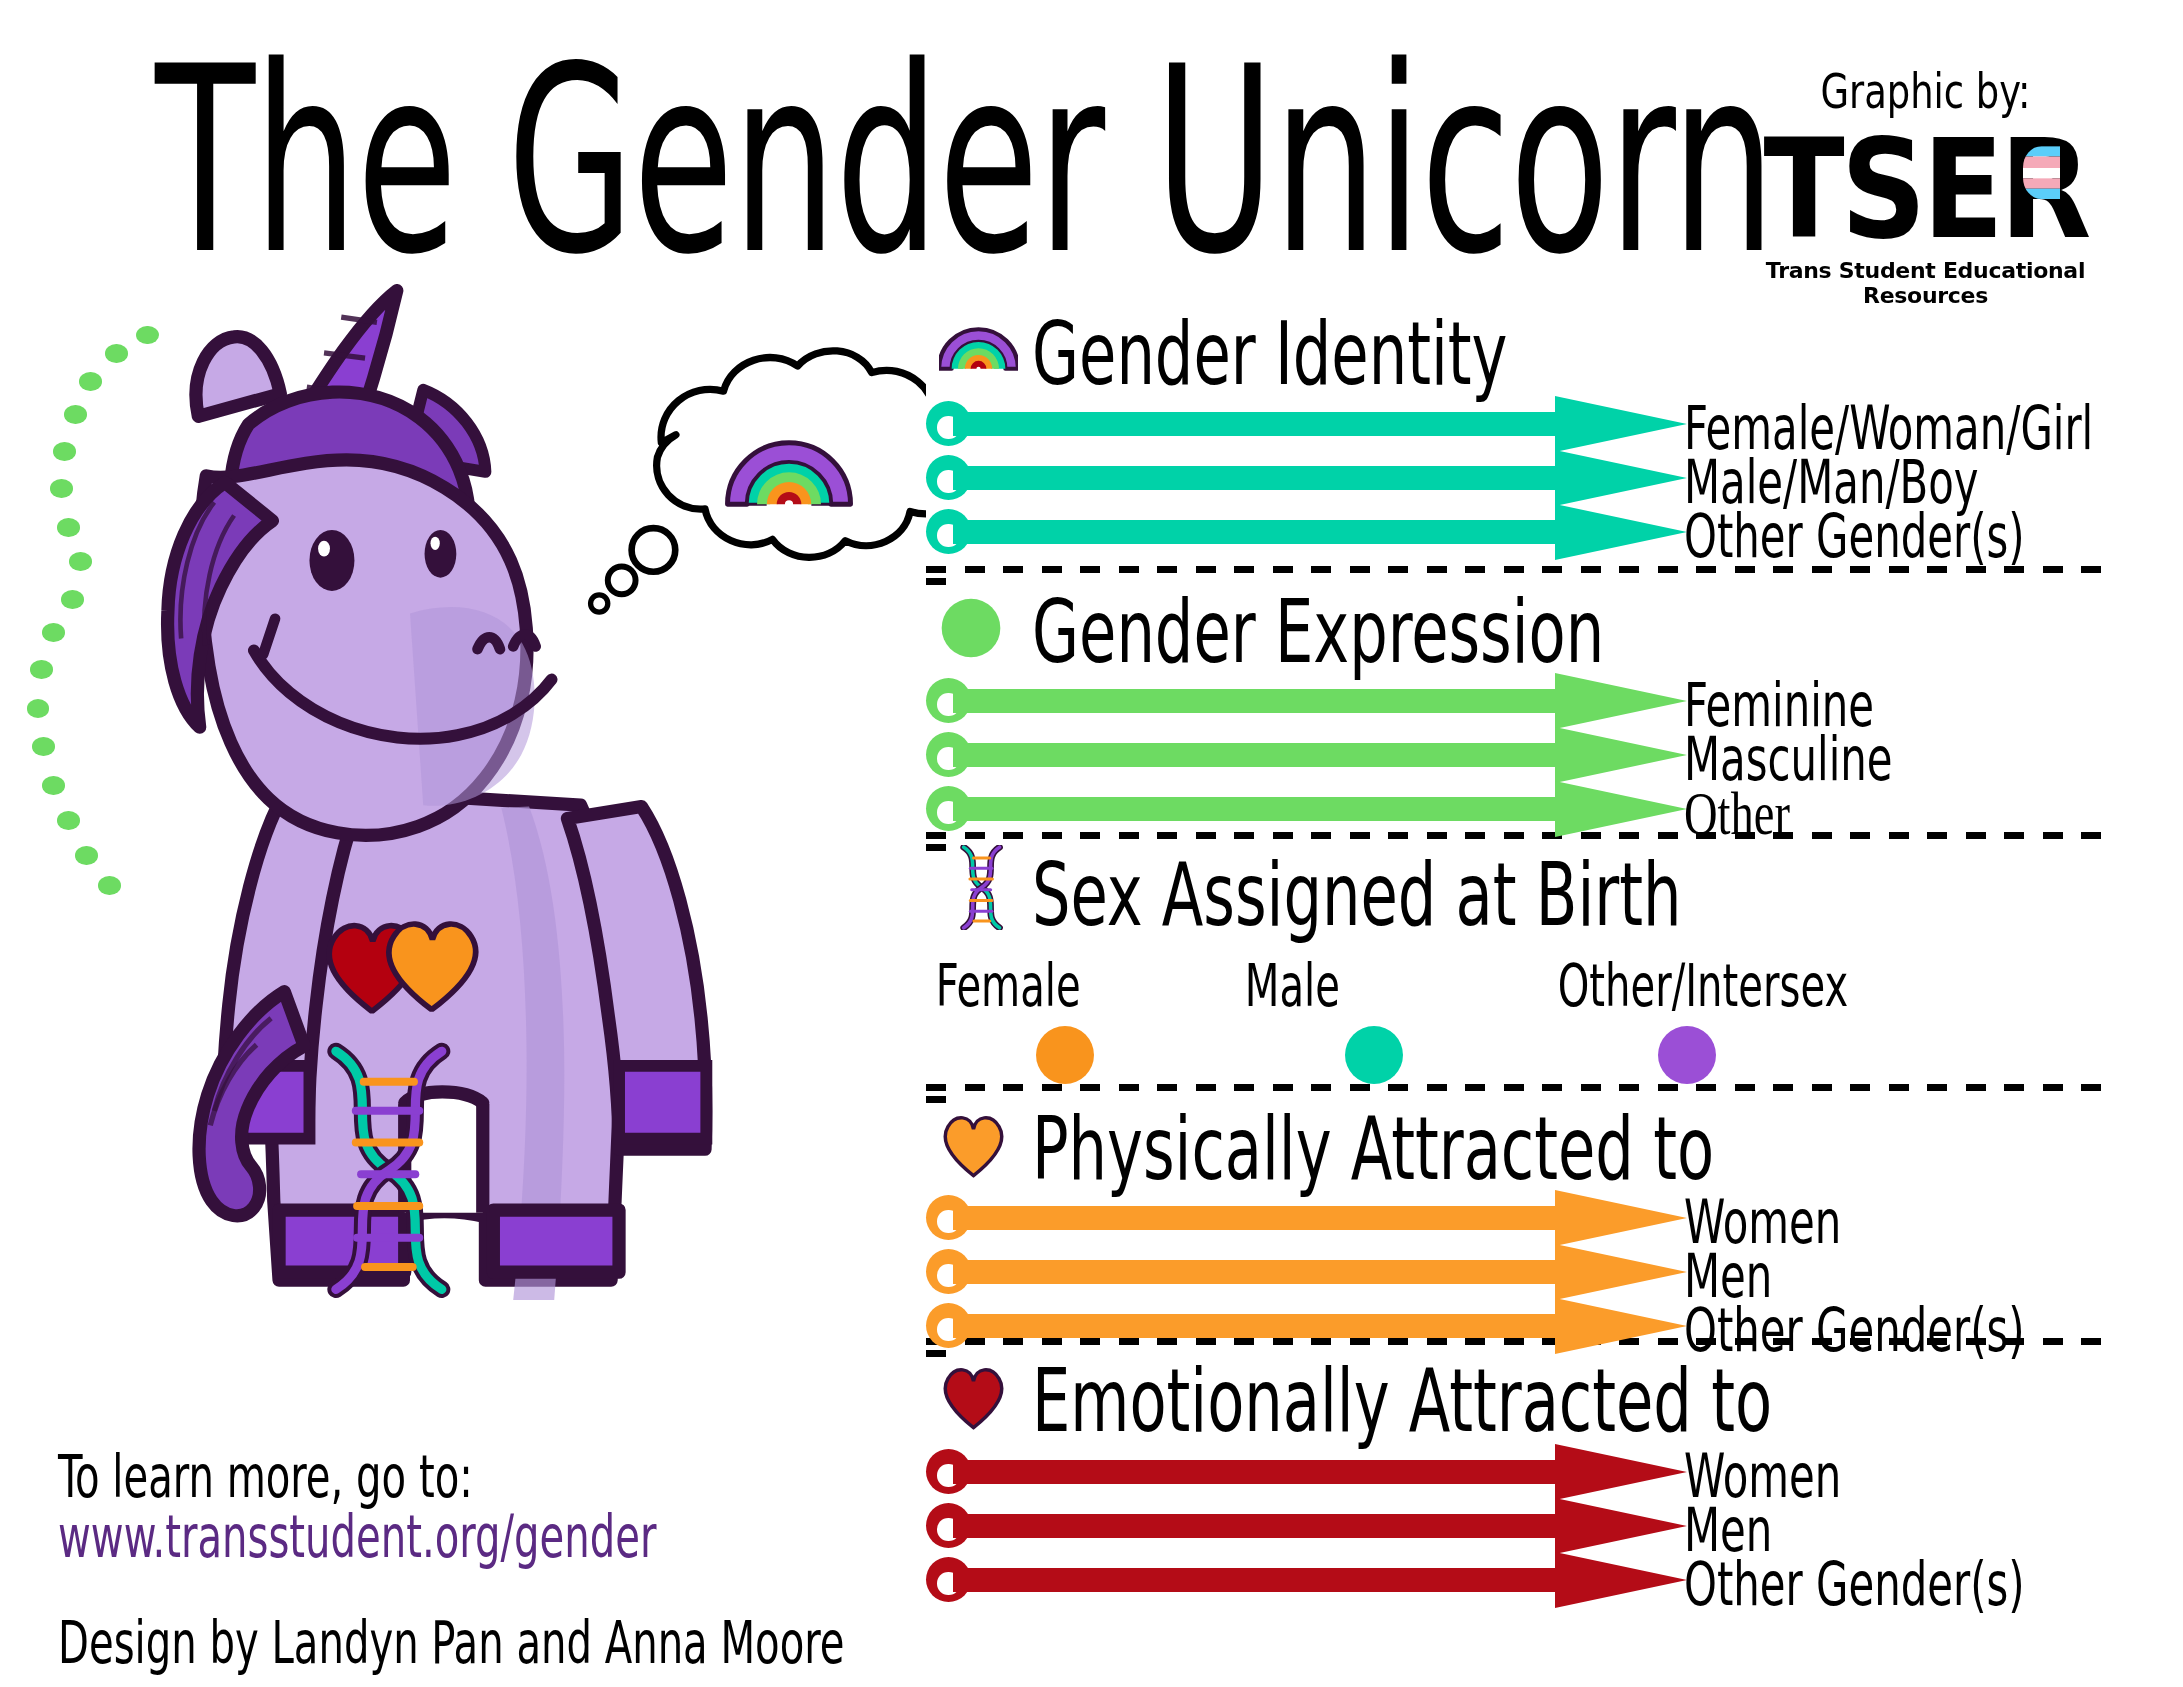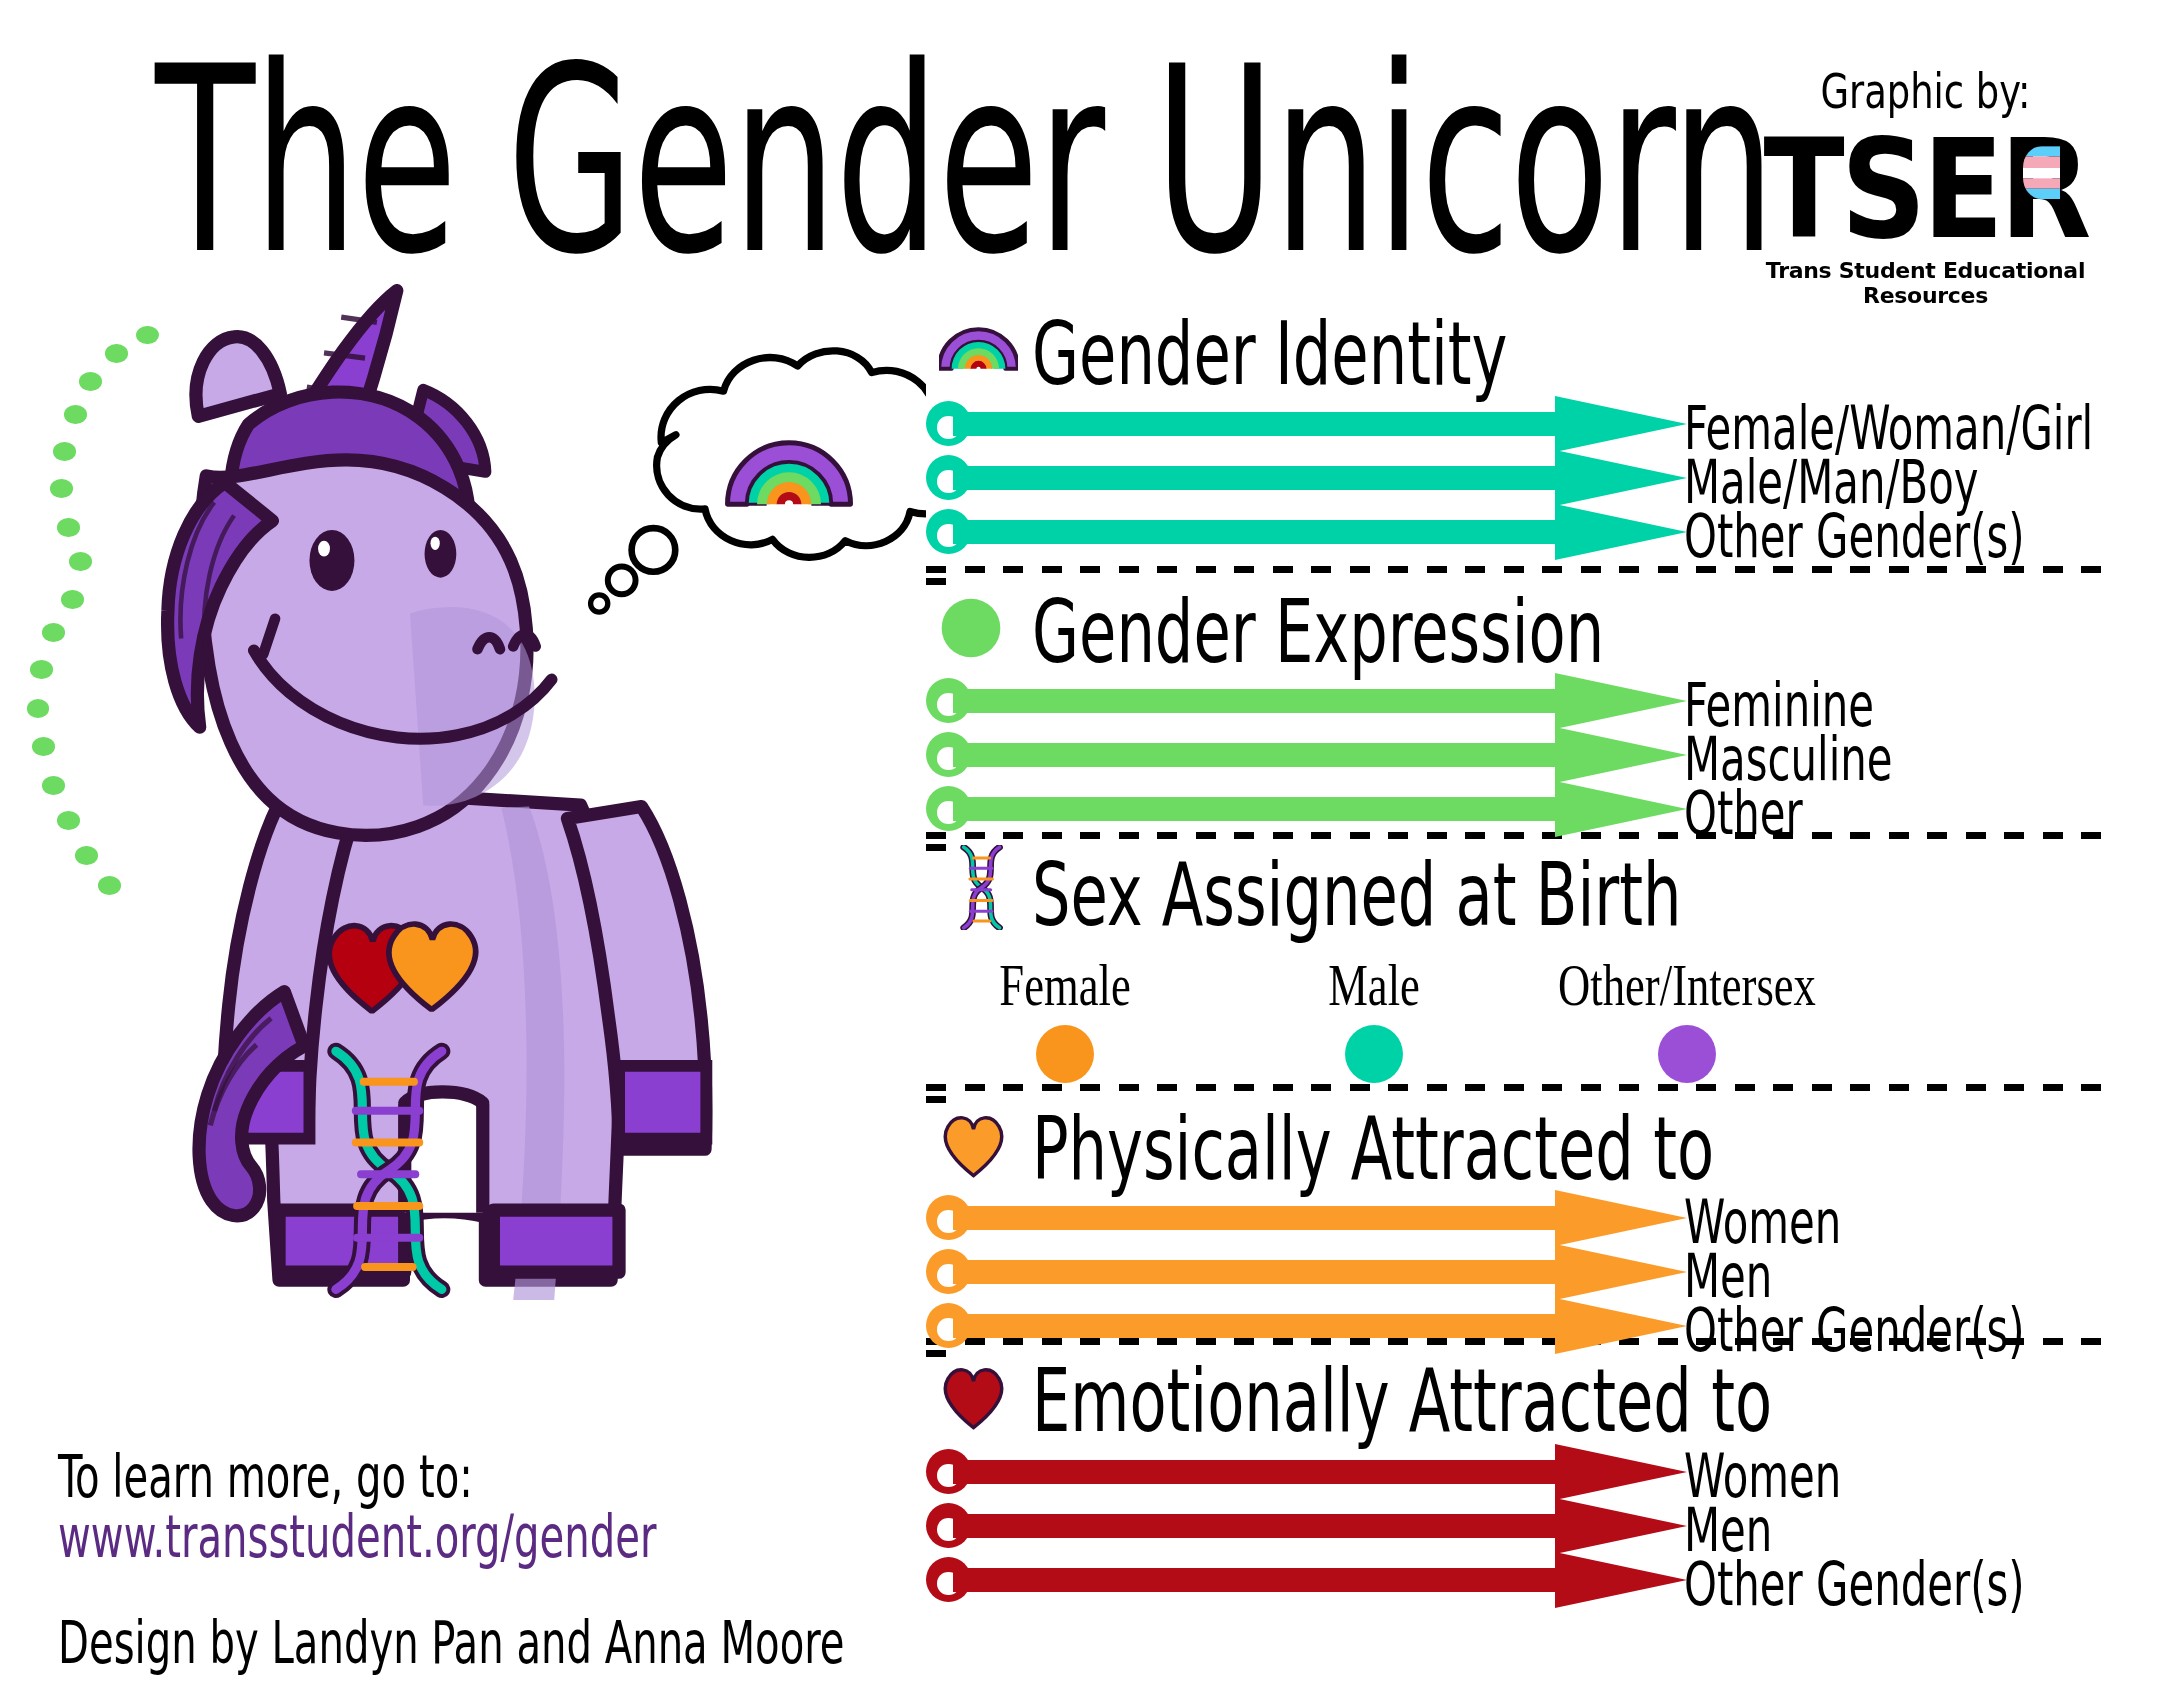--- a/index.html
+++ b/index.html
@@ -45,21 +45,21 @@
   .arr-shaft{position:absolute;left:26.5px;top:14.6px;height:24px;}
   .arr-head{position:absolute;top:-1.3px;width:0;height:0;
      border-top:28px solid transparent;border-bottom:28px solid transparent;}
   .arr-label{position:absolute;font-size:50px;color:#000;white-space:nowrap;
      transform:scaleX(0.93) scaleY(1.22);transform-origin:left top;}
 
   .divider{position:absolute;left:926px;width:1217px;height:6.6px;}
   .divider i{display:inline-block;width:20px;height:6.6px;background:#000;margin-right:18.5px;vertical-align:top;}
 
   
-  .sab-col{position:absolute;text-align:center;font-family:Liberation Serif, serif;}
+  .sab-col{position:absolute;text-align:left;}
   .sab-label{font-size:48px;color:#000;white-space:nowrap;
      transform:scaleX(0.93) scaleY(1.22);transform-origin:center top;}
   .sab-dot{width:58px;height:58px;border-radius:50%;margin:18.5px auto 0;}
 
   
   .foot{position:absolute;font-size:48px;color:#000;white-space:nowrap;
      transform:scaleX(0.93) scaleY(1.22);transform-origin:left top;}
 </style>
 </head>
 <body>
@@ -300,21 +300,21 @@
       <div class="arr-label" style="left: 758px; top: -4px;">Feminine</div>
     </div>
     <div class="abs" style="left: 926px; top: 728px; width: 1217px; height: 53px;">
       <div class="arr-circle" style="background: rgb(109, 219, 98);">
         <div class="arr-hole"></div>
       </div>
       <div class="arr-shaft" style="background: rgb(109, 219, 98); width: 602px;"></div>
       <div class="arr-head" style="left: 629px; border-left: 132px solid rgb(109, 219, 98);"></div>
       <div class="arr-label" style="left: 758px; top: -4px;">Masculine</div>
     </div>
-    <div class="abs" style="left: 926px; top: 782px; width: 1217px; height: 53px;">
+    <div class="abs" style="left: 926px; top: 782px; width: 1217px; height: 53px; font-family: Liberation Serif, serif;">
       <div class="arr-circle" style="background: rgb(109, 219, 98);">
         <div class="arr-hole"></div>
       </div>
       <div class="arr-shaft" style="background: rgb(109, 219, 98); width: 602px;"></div>
       <div class="arr-head" style="left: 629px; border-left: 132px solid rgb(109, 219, 98);"></div>
       <div class="arr-label" style="left: 758px; top: -4px;">Other</div>
     </div>
     <div class="section" style="top: 852px;">
       <span class="sec-icon" style="top: -6.6px; left: 20px;"><svg width="69" height="85" viewBox="0 0 210 380">
     <path d="M30 10 C110 60 30 140 110 190 C190 240 110 320 190 370" fill="none" stroke="#34103B" stroke-width="30" stroke-linecap="round"></path>

